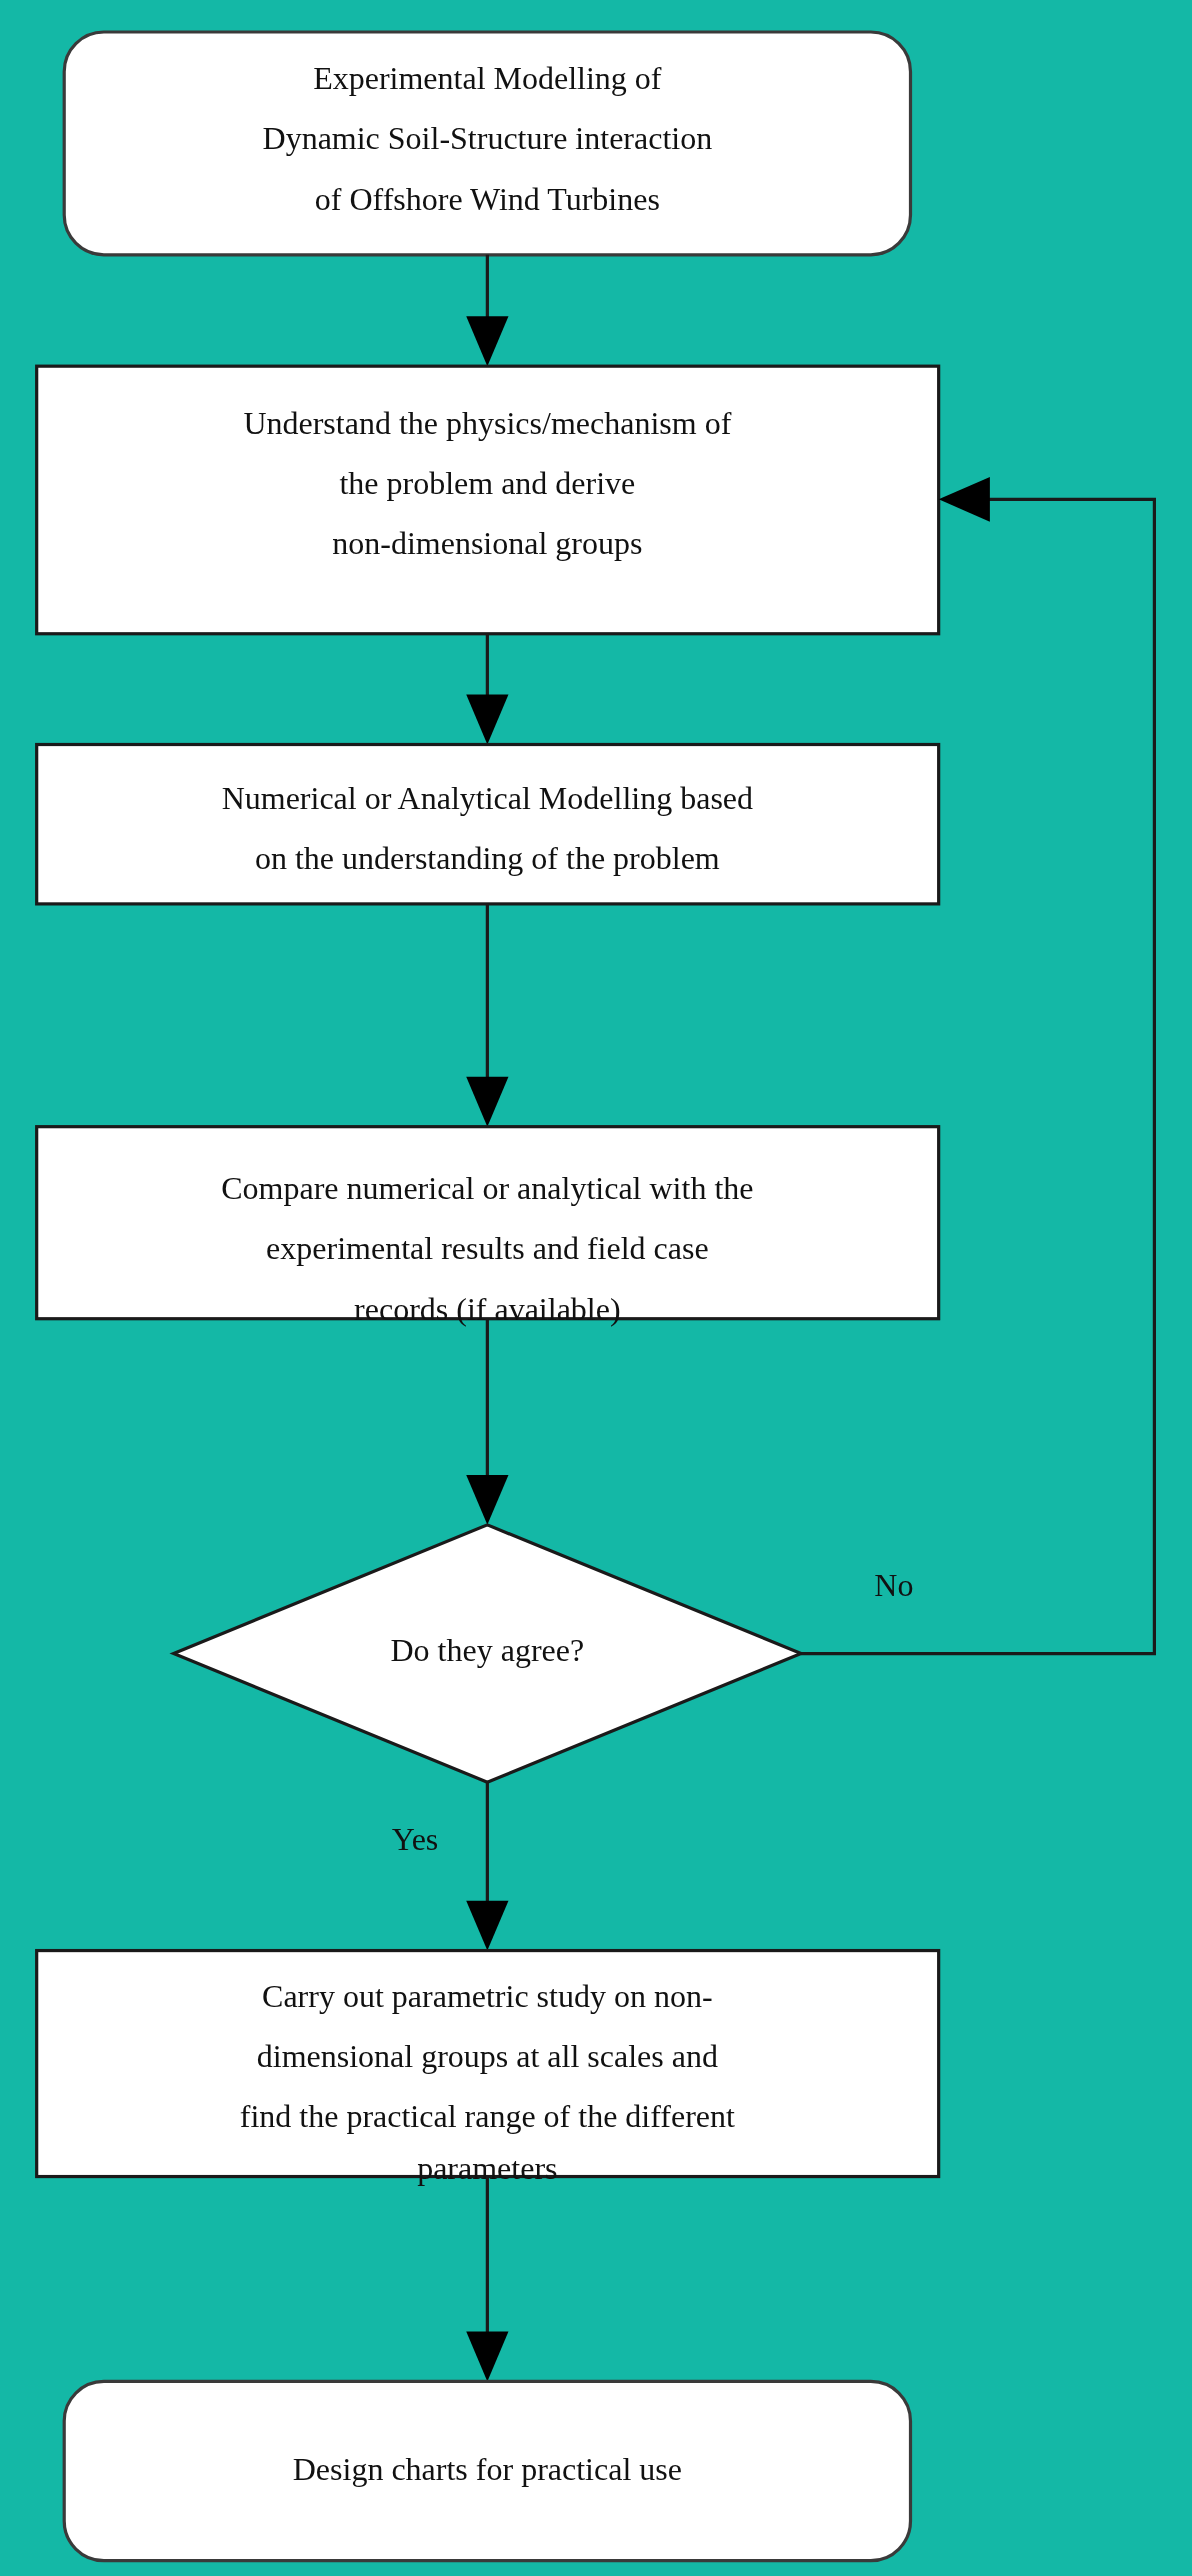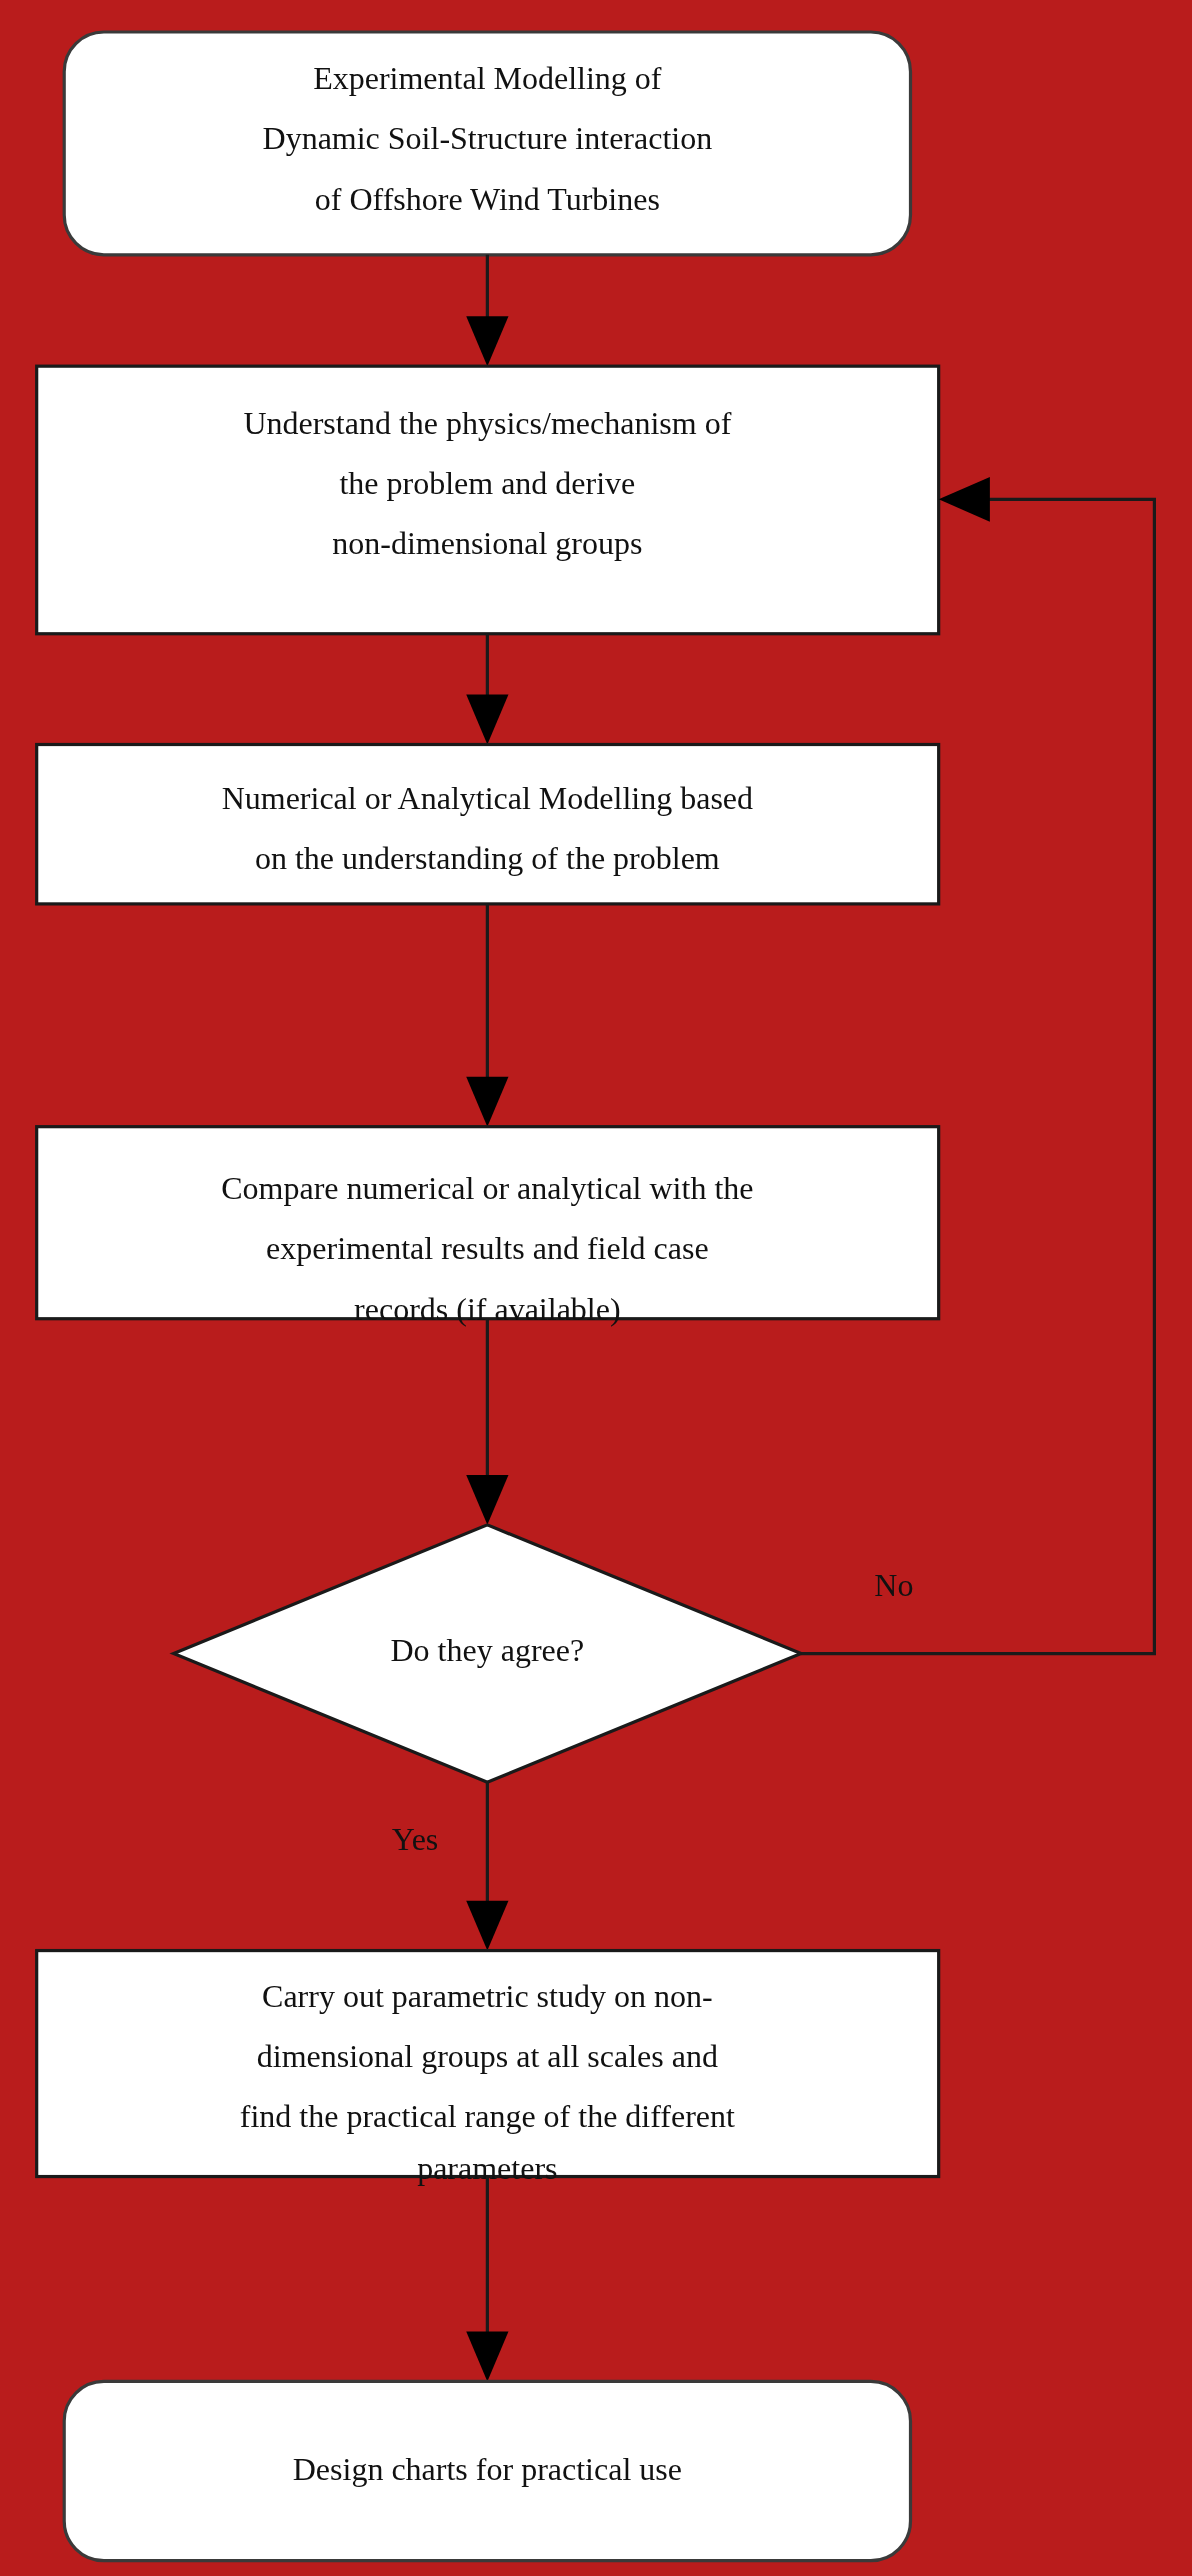--- a/index.html
+++ b/index.html
@@ -10,21 +10,21 @@
   body {
     width: 1193px;
     height: 2576px;
     font-family: "Liberation Serif", "DejaVu Serif", serif;
     overflow: hidden;
   }
   #flowchart-root {
     position: relative;
     width: 1193px;
     height: 2576px;
-    background: #b91c1c;
+    background: #14b8a6;
   }
   svg.chart-svg {
     position: absolute;
     top: 0;
     left: 0;
     width: 1193px;
     height: 2576px;
     display: block;
   }
   .node-shape {

